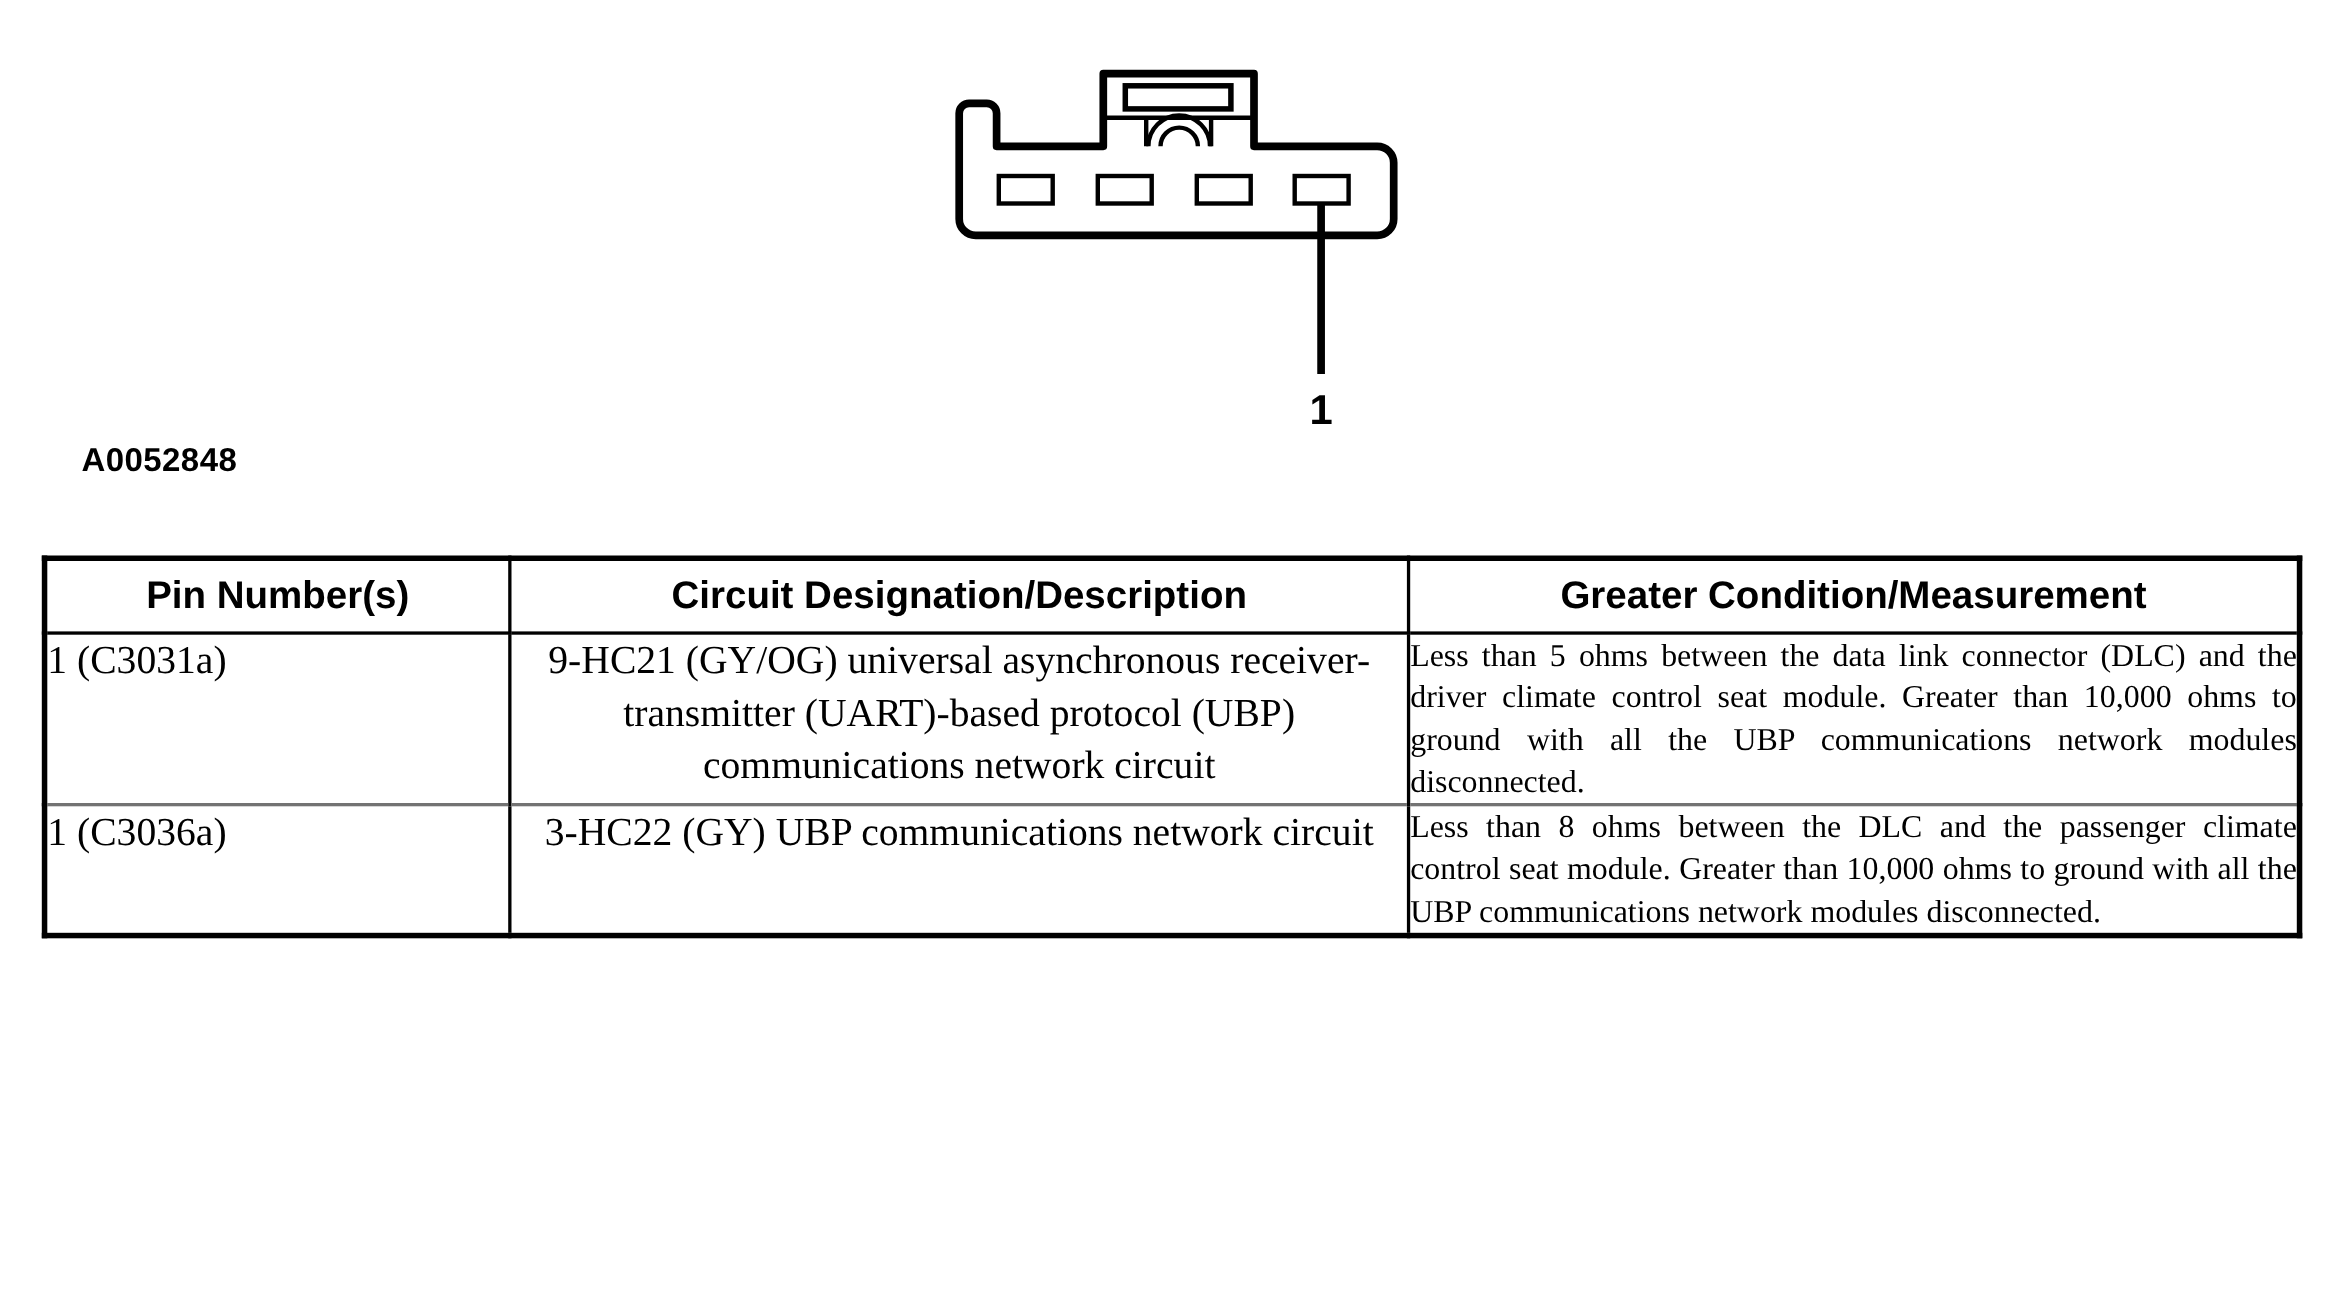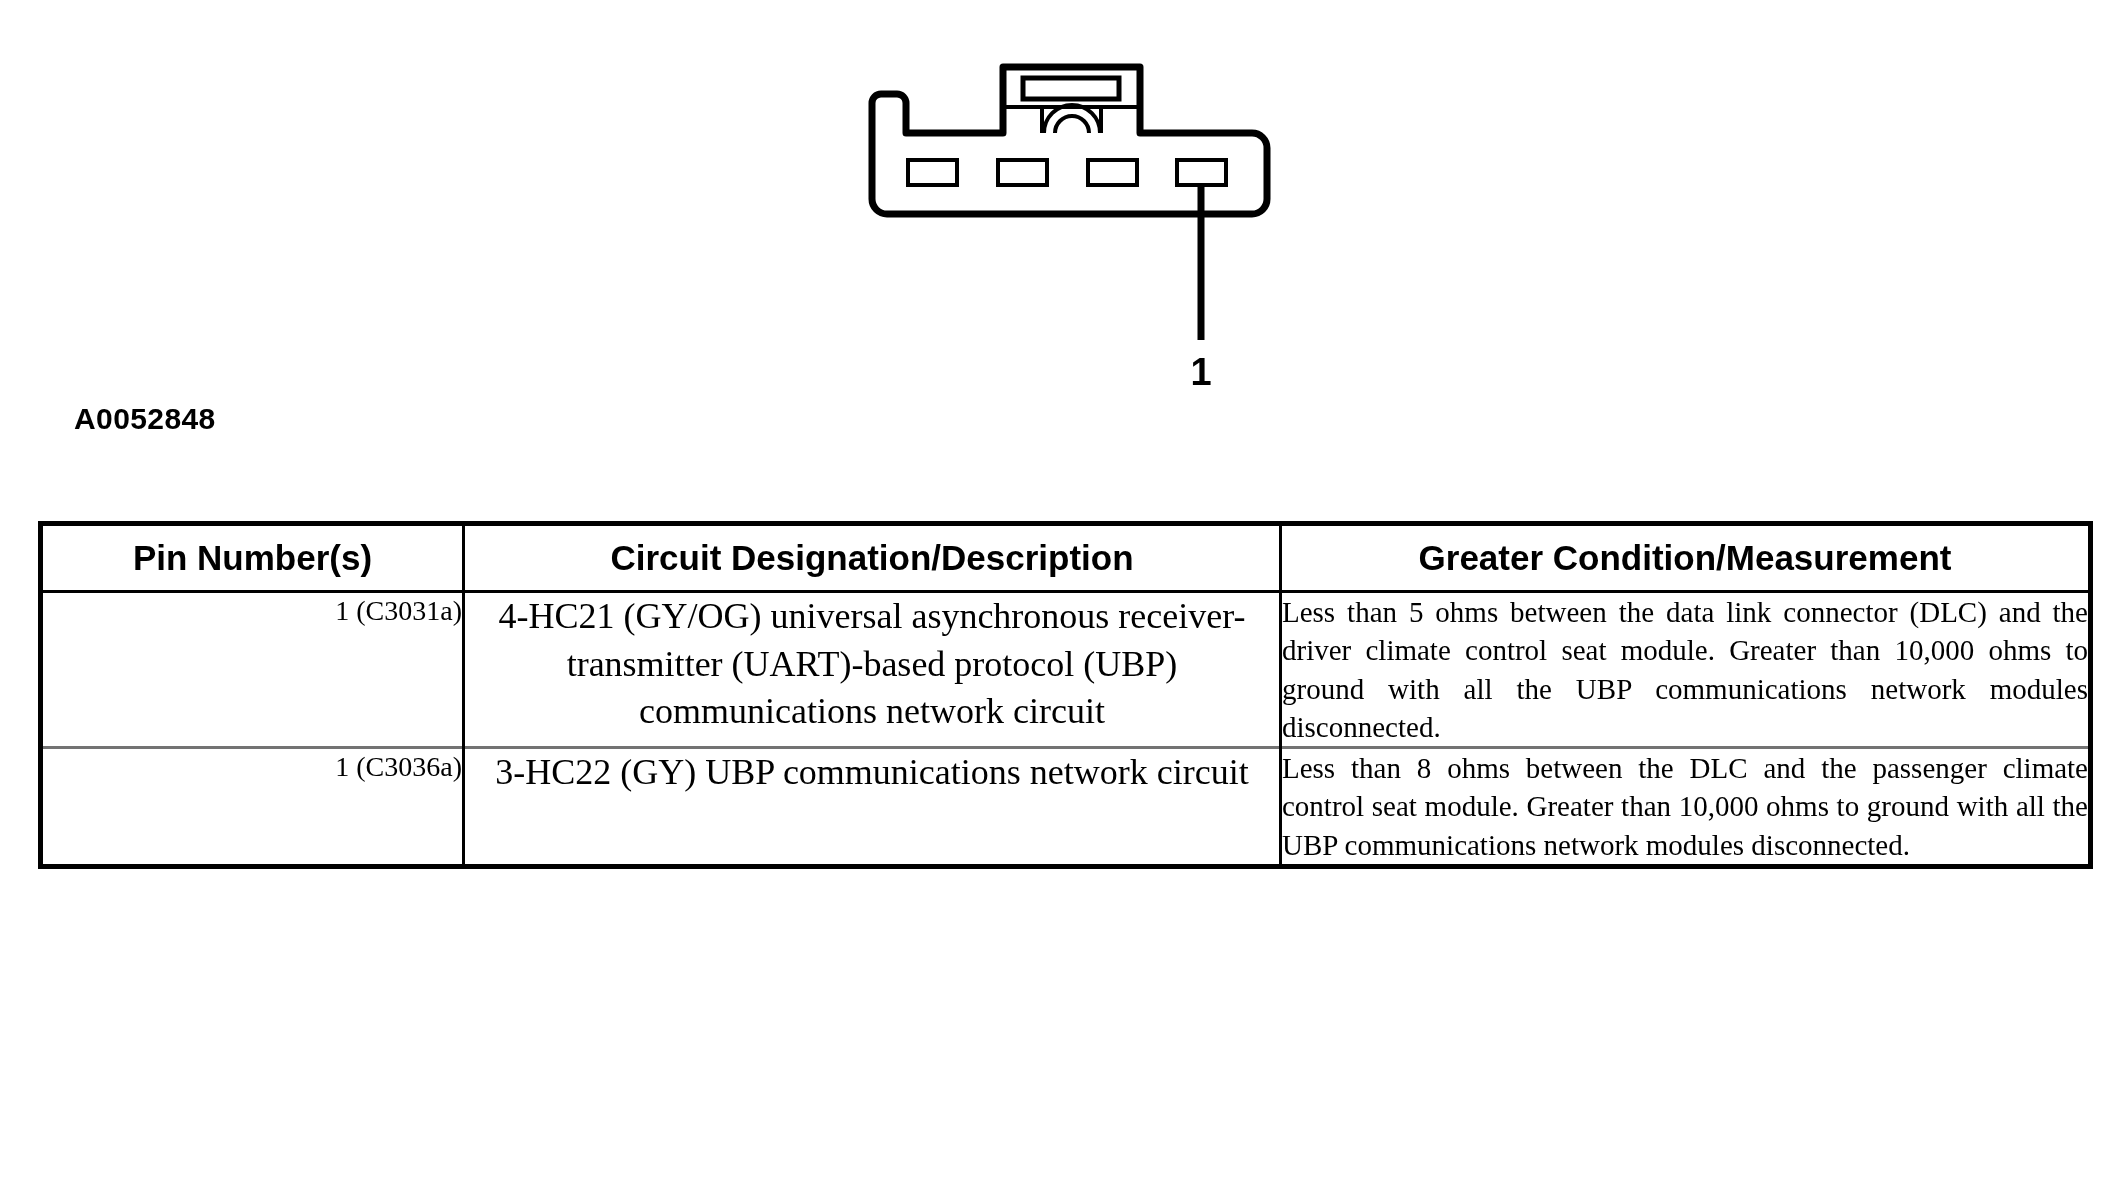--- a/index.html
+++ b/index.html
@@ -37,21 +37,21 @@
     font-weight: bold;
     font-size: 30px;
     letter-spacing: 0.4px;
     white-space: nowrap;
   }
 
   
   #pin-table-wrap {
     position: absolute;
     left: 38px;
-    top: 521px;
+    top: 505px;
     width: 2068px;
   }
   table.pin-table {
     border-collapse: collapse;
     table-layout: fixed;
     width: 2050px;
     border: 5px solid #000000;
   }
   table.pin-table col.c-pin   { width: 423px; }
   table.pin-table col.c-desc  { width: 817px; }
@@ -73,22 +73,22 @@
     height: 64px;
     line-height: 64px;
     vertical-align: middle;
     white-space: nowrap;
   }
   table.pin-table tbody tr.row-sep > td {
     border-top: 3px solid #737373;
   }
 
   .cell-pin {
-    font-size: 28px;
-    text-align: right;
+    font-size: 36px;
+    text-align: left;
     padding: 14px 10px 26px 10px;
     line-height: 1.32;
   }
   .cell-desc {
     font-size: 36px;
     text-align: center;
     padding: 14px 26px 26px 26px;
     line-height: 1.32;
   }
   .cell-meas {
@@ -178,21 +178,21 @@
     <thead>
       <tr>
         <th>Pin Number(s)</th>
         <th>Circuit Designation/Description</th>
         <th>Greater Condition/Measurement</th>
       </tr>
     </thead>
     <tbody>
       <tr class="body-row-1">
         <td class="cell-pin">1 (C3031a)</td>
-        <td class="cell-desc">4-HC21 (GY/OG) universal asynchronous receiver-transmitter (UART)-based protocol (UBP) communications network circuit</td>
+        <td class="cell-desc">9-HC21 (GY/OG) universal asynchronous receiver-transmitter (UART)-based protocol (UBP) communications network circuit</td>
         <td class="cell-meas">Less than 5 ohms between the data link connector (DLC) and the driver climate control seat module. Greater than 10,000 ohms to ground with all the UBP communications network modules disconnected.</td>
       </tr>
       <tr class="body-row-2 row-sep">
         <td class="cell-pin">1 (C3036a)</td>
         <td class="cell-desc">3-HC22 (GY) UBP communications network circuit</td>
         <td class="cell-meas">Less than 8 ohms between the DLC and the passenger climate control seat module. Greater than 10,000 ohms to ground with all the UBP communications network modules disconnected.</td>
       </tr>
     </tbody>
   </table>
 </div>

